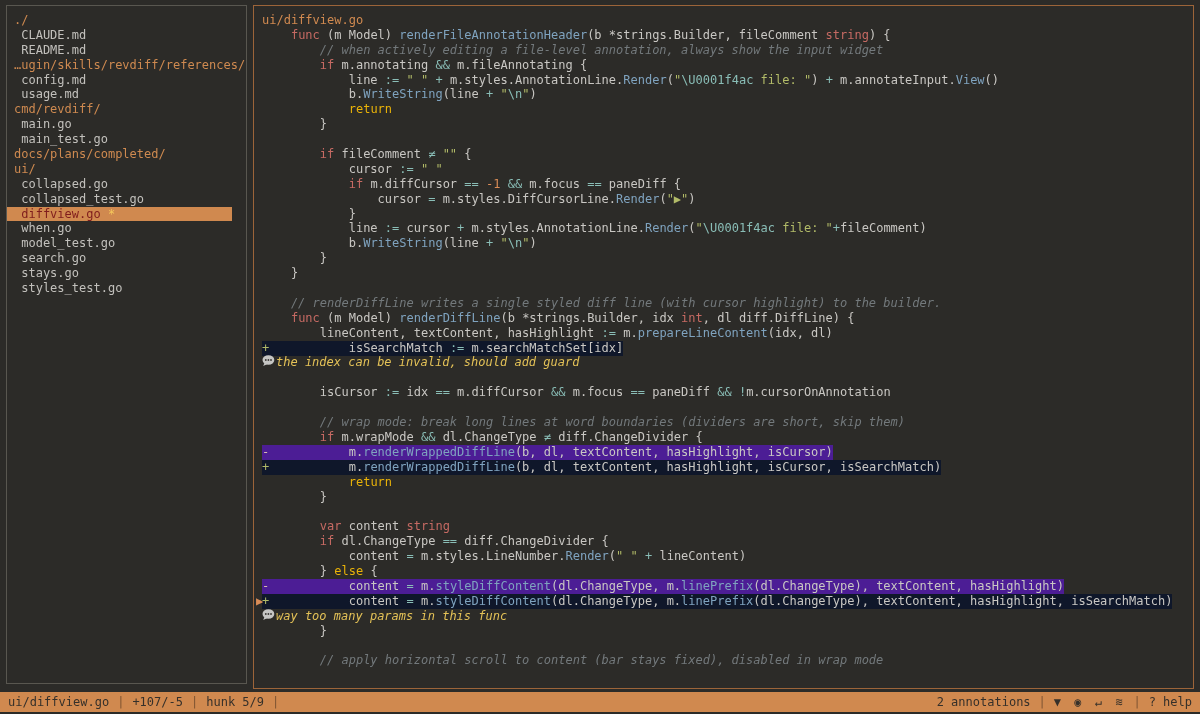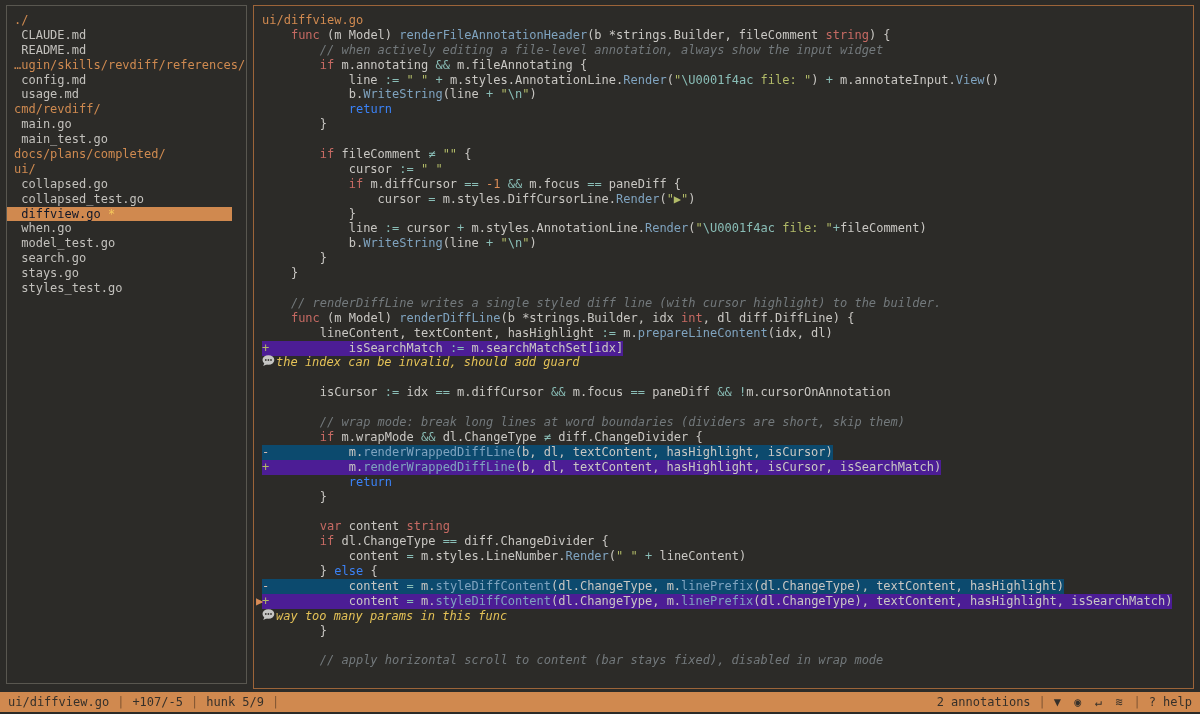--- a/index.html
+++ b/index.html
@@ -8,30 +8,30 @@
   
   #sidebar{position:absolute;left:6px;top:5px;width:241px;height:679px;border:1px solid #595750;
     background:#2c2b28;overflow:hidden;box-sizing:border-box;padding:7px 0 0 0;}
   #codepane{position:absolute;left:253px;top:5px;width:941px;height:684px;border:1px solid #9c6439;
     background:#2c2b28;overflow:hidden;box-sizing:border-box;padding:7px 0 0 8px;}
   
   .side-row{height:14.9px;line-height:14.9px;white-space:pre;padding-left:7px;}
   .side-row.dir span{color:#cf8a50;}
   .side-row.file span{color:#c2c0bc;}
   .side-row.selected{background:#d0894f;width:218px;}
-  .side-row.selected span{color:#0f172a;}
+  .side-row.selected span{color:#7f1d1d;}
   .side-row.selected span.star{color:#f5c75b;}
   
   .code-row{height:14.9px;line-height:14.9px;white-space:pre;position:relative;}
   .c-fg{color:#c9c7c3;} .c-kw{color:#c66a63;} .c-fn{color:#7fa3bf;} .c-str{color:#b2bb68;}
-  .c-esc{color:#8abeb7;} .c-op{color:#8abeb7;} .c-num{color:#d98c57;} .c-pur{color:#3b82f6;}
+  .c-esc{color:#8abeb7;} .c-op{color:#8abeb7;} .c-num{color:#d98c57;} .c-pur{color:#eab308;}
   .c-com{color:#73797c;font-style:italic;} .c-hdr{color:#d18a50;}
   .c-mka{color:#b2bb68;} .c-mkd{color:#d8bcb0;}
-  .diff-add{background:#4c1d95;display:inline-block;}
-  .diff-del{background:#0c4a6e;display:inline-block;}
+  .diff-add{background:#0f172a;display:inline-block;}
+  .diff-del{background:#4c1d95;display:inline-block;}
   .cursor{position:absolute;left:-6px;color:#d98c57;}
   .ann{color:#e4c257;font-style:italic;margin-left:0;}
   .bubble{display:inline-block;vertical-align:-1px;}
   
   #statusbar{position:absolute;left:0;top:692px;width:1200px;height:20px;background:#d0894f;
     color:#35302a;display:flex;justify-content:space-between;align-items:center;
     padding:0 8px;box-sizing:border-box;}
   #statusbar .grp{display:flex;gap:8px;align-items:center;white-space:pre;}
   #statusbar .sep{color:#7e5432;}
   #status-icons{letter-spacing:3px;}

